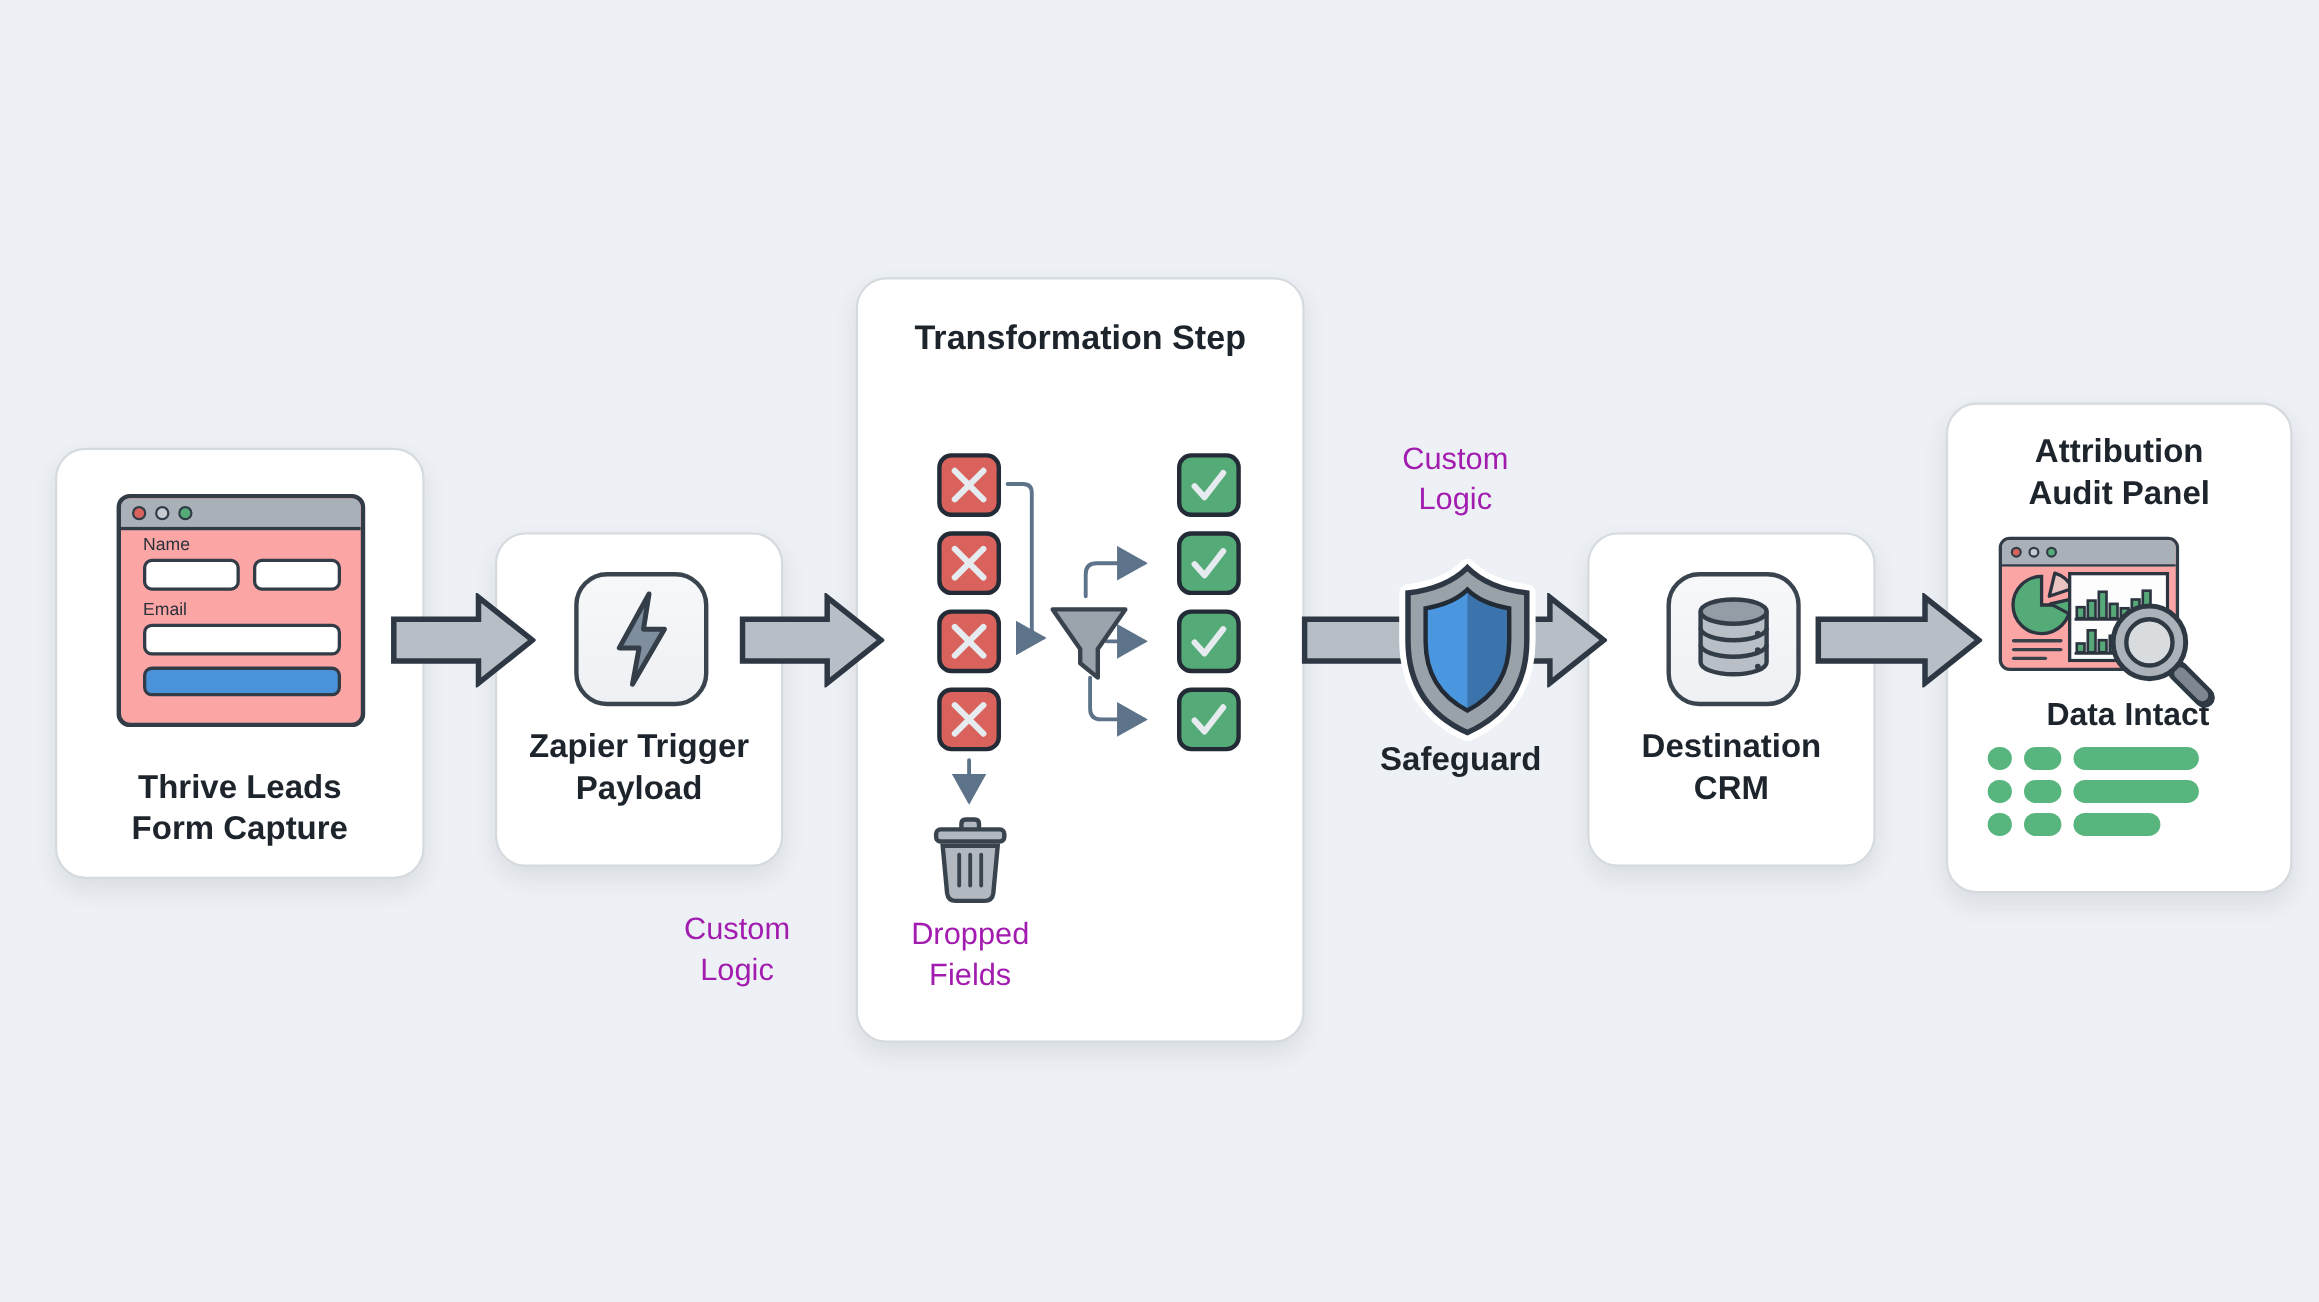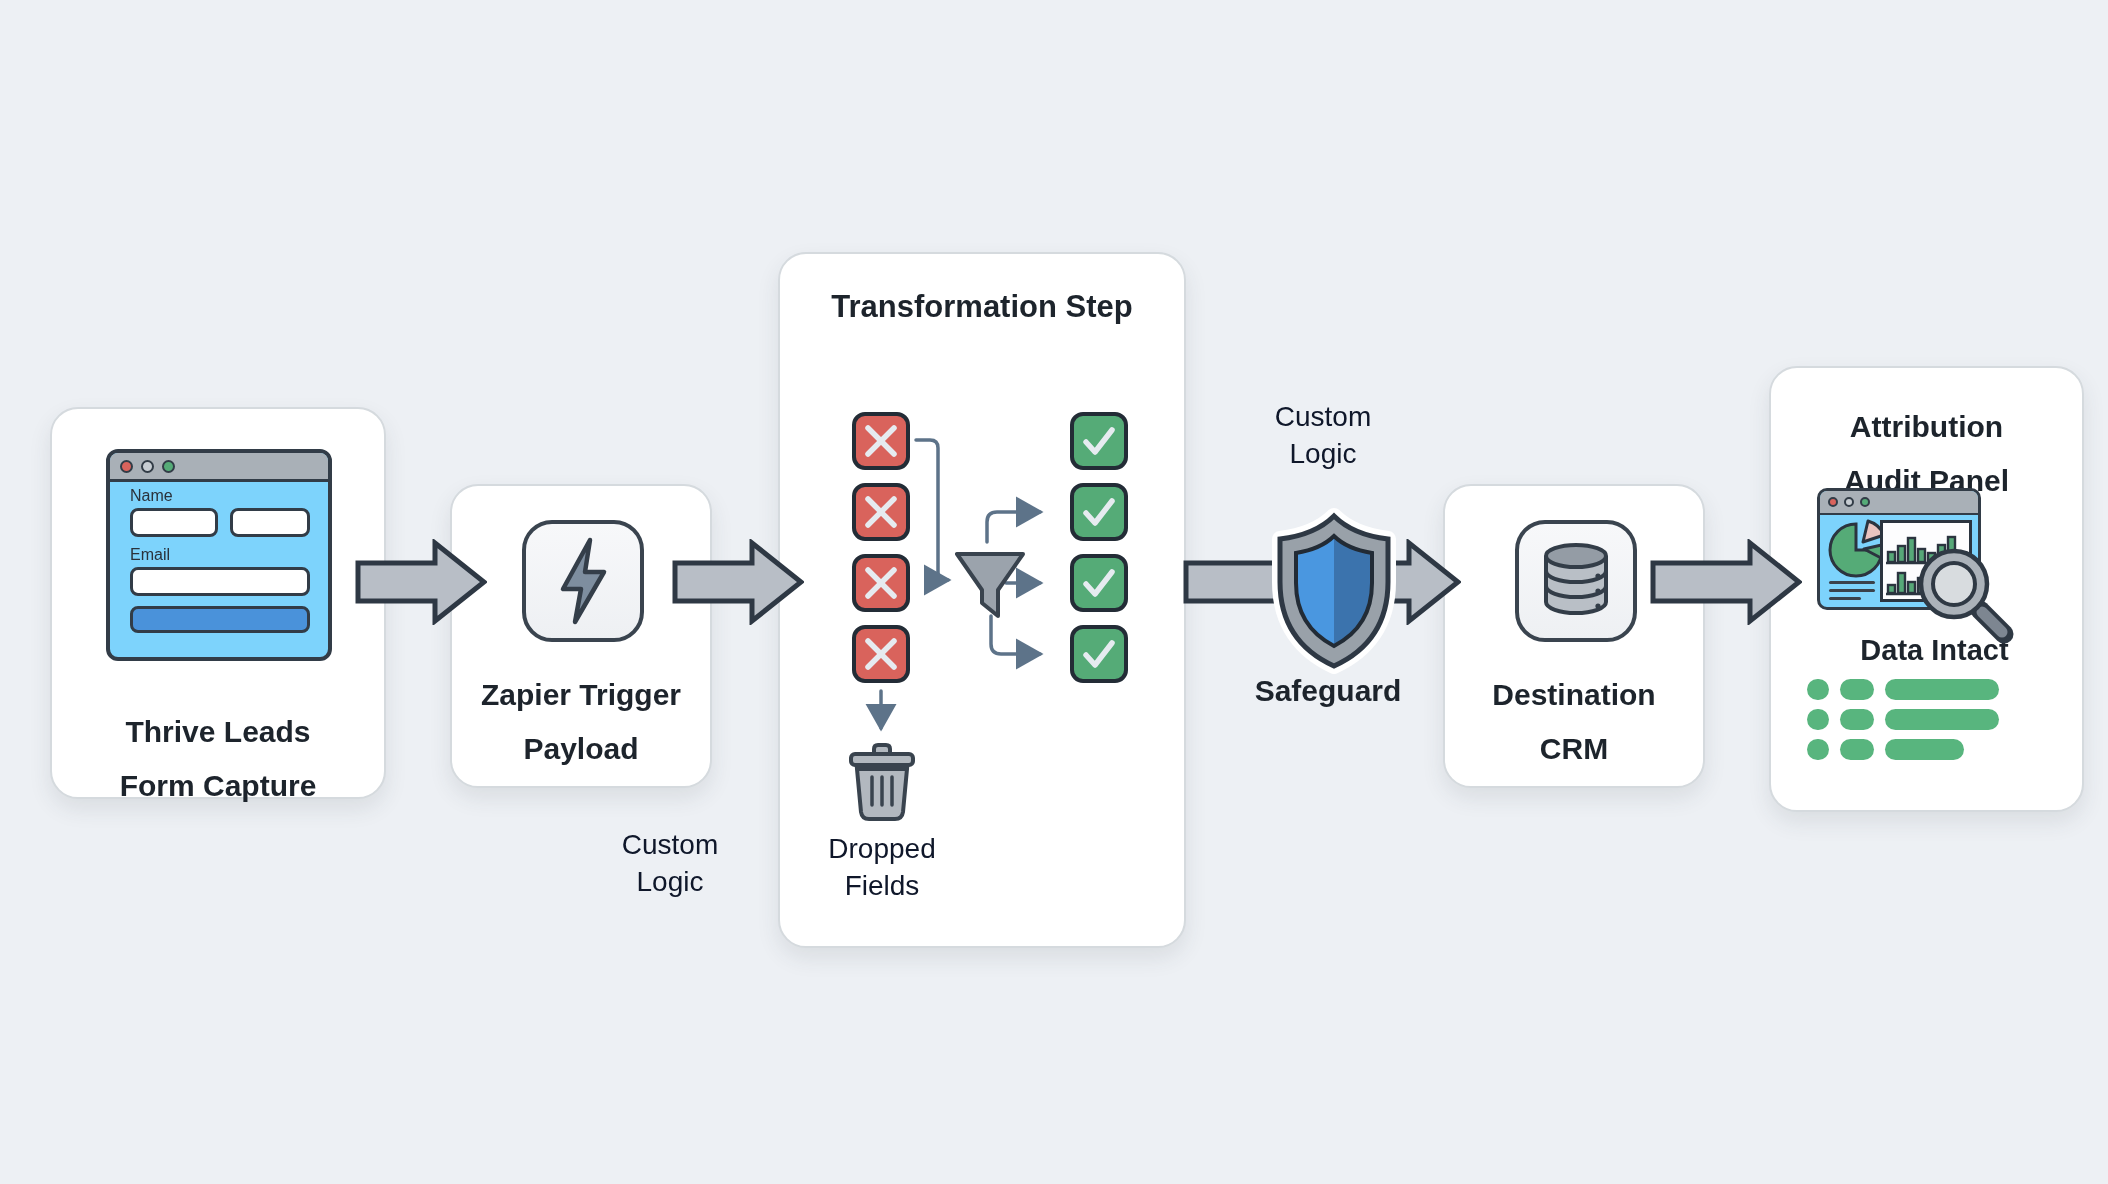--- a/index.html
+++ b/index.html
@@ -4,26 +4,26 @@
 <style>
   html,body{margin:0;padding:0;}
   body{font-family:"Liberation Sans",sans-serif;background:#edf0f4;}
   .stage{position:relative;width:2108px;height:1184px;background:#edf0f4;overflow:hidden;}
 
   
   .card{position:absolute;background:#ffffff;border:2px solid #d5dade;border-radius:28px;
         box-shadow:0 10px 22px rgba(45,55,70,.10);box-sizing:border-box;z-index:2;}
   .ttl{position:absolute;left:0;right:0;text-align:center;font-weight:bold;color:#1d242c;
        font-size:30px;line-height:38px;}
-  .ttl-line{white-space:nowrap;margin-top:16px;}
-  .sublbl{position:absolute;text-align:center;color:#0f172a;font-size:28px;line-height:37px;z-index:4;}
+  .ttl-line{white-space:nowrap;}
+  .sublbl{position:absolute;text-align:center;color:#a21caf;font-size:28px;line-height:37px;z-index:4;}
   .boldlbl{font-weight:bold;font-size:30px;color:#1d242c;}
 
   
-  .browser{position:absolute;border:4px solid #323c47;border-radius:12px;background:#7dd3fc;
+  .browser{position:absolute;border:4px solid #323c47;border-radius:12px;background:#fca5a5;
            overflow:hidden;box-sizing:border-box;}
   .bbar{display:flex;align-items:center;background:#a9b0b7;border-bottom:3px solid #323c47;}
   .dot{border-radius:50%;border:2.5px solid #323c47;box-sizing:border-box;}
   .dot.red{background:#d9635c}.dot.gray{background:#c6ccd2}.dot.green{background:#55ab77}
 
   
   .flabel{position:absolute;font-size:16px;font-weight:500;color:#2a323b;}
   .inp{position:absolute;background:#fff;border:3.5px solid #323c47;border-radius:8px;box-sizing:border-box;}
   .btn-blue{position:absolute;background:#4a92da;border:3.5px solid #323c47;border-radius:8px;box-sizing:border-box;}
 

